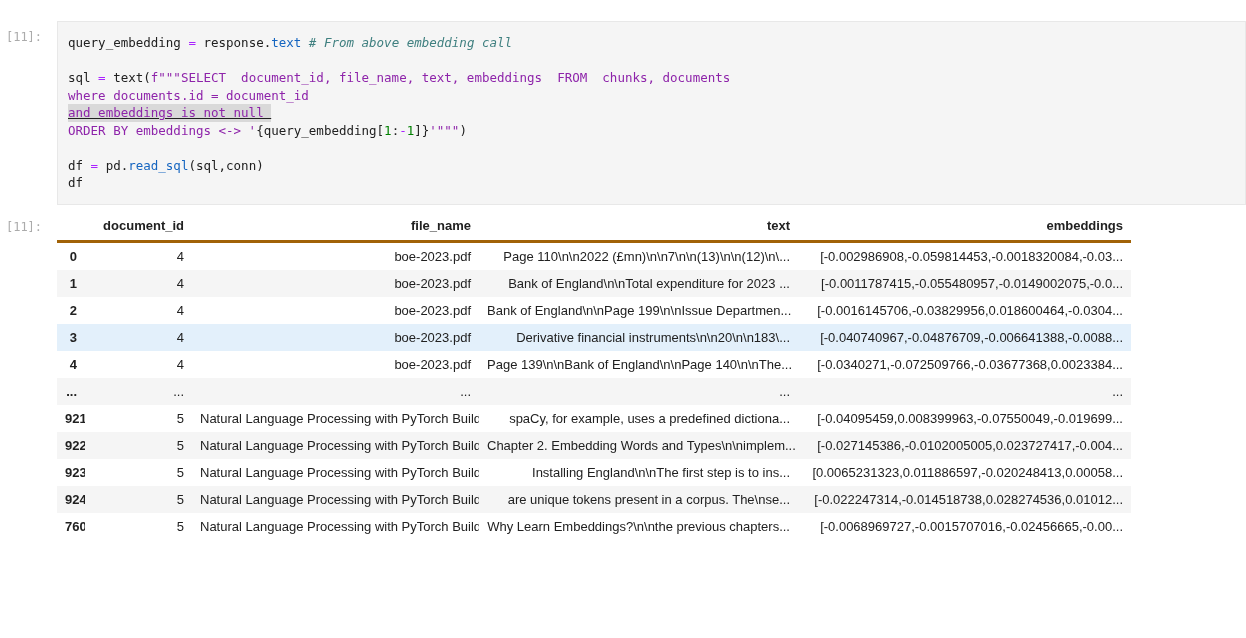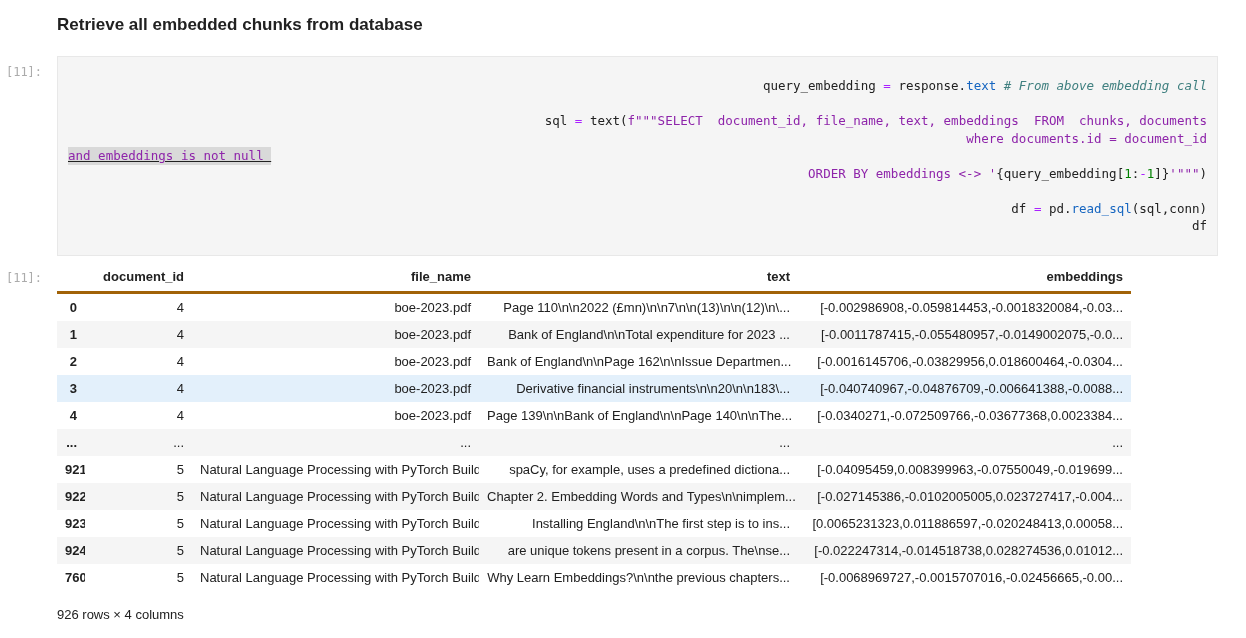--- a/index.html
+++ b/index.html
@@ -30,27 +30,27 @@
     width: 48px; flex: 0 0 48px; margin-right: 9px;
     text-align: center;
     font-family: "DejaVu Sans Mono", monospace;
     font-size: 12px; color: var(--prompt, #ababab);
     padding-top: 9px; user-select: none;
   }
   .cell-row.output .prompt { padding-top: 8px; }
 
   
   .code-box {
-    flex: 1 1 auto; margin-right: 28px;
+    flex: 1 1 auto; 
     background: var(--code_bg, #f5f5f5);
     border: 1px solid #e8e8e8;
-    padding: 20px 10px;
+    padding: 12px 10px;
     font-family: "DejaVu Sans Mono", monospace;
     font-size: 12.5px; line-height: 17.5px;
-    white-space: pre; color: #212121; text-align: right;
+    white-space: pre; color: #212121;
   }
   .code-line { min-height: 17.5px; }
   .code-line.hl { background: var(--highlight_line, #d9d9d9); width: max-content; text-decoration: underline; }
   .tok-v { color: #212121; }
   .tok-o { color: var(--operator, #AA22FF); }
   .tok-p { color: var(--property, #1565C0); }
   .tok-c { color: var(--comment, #408080); font-style: italic; }
   .tok-s { color: var(--string, #8E24AA); }
   .tok-n { color: var(--number, #008000); }
 
@@ -73,21 +73,20 @@
   tr.hover-row { background: var(--hover_row, #e3f0fb); }
 
   .summary { font-size: 13px; color: #212121; margin: 16px 0 0 0; }
 </style>
 </head>
 <body>
 
 <div class="page">
 
   <div class="markdown-cell">
-    <h3 class="md-heading">Retrieve all embedded chunks from database</h3>
   </div>
 
   <div class="cell-row input">
     <div class="prompt">[11]:</div>
     <div class="code-box"><div class="code-line"><span class="tok-v">query_embedding </span><span class="tok-o">=</span><span class="tok-v"> response.</span><span class="tok-p">text</span><span class="tok-v"> </span><span class="tok-c"># From above embedding call</span></div><div class="code-line">&nbsp;</div><div class="code-line"><span class="tok-v">sql </span><span class="tok-o">=</span><span class="tok-v"> text(</span><span class="tok-s">f"""SELECT  document_id, file_name, text, embeddings  FROM  chunks, documents</span></div><div class="code-line"><span class="tok-s">where documents.id = document_id</span></div><div class="code-line hl"><span class="tok-s">and embeddings is not null </span></div><div class="code-line"><span class="tok-s">ORDER BY embeddings &lt;-&gt; '</span><span class="tok-v">{query_embedding[</span><span class="tok-n">1</span><span class="tok-v">:</span><span class="tok-o">-</span><span class="tok-n">1</span><span class="tok-v">]}</span><span class="tok-s">'"""</span><span class="tok-v">)</span></div><div class="code-line">&nbsp;</div><div class="code-line"><span class="tok-v">df </span><span class="tok-o">=</span><span class="tok-v"> pd.</span><span class="tok-p">read_sql</span><span class="tok-v">(sql,conn)</span></div><div class="code-line"><span class="tok-v">df</span></div></div>
   </div>
 
   <div class="cell-row output">
     <div class="prompt">[11]:</div>
     <div class="output-area">
@@ -120,21 +119,21 @@
               <th>1</th>
               <td>4</td>
               <td>boe-2023.pdf</td>
               <td>Bank of England\n\nTotal expenditure for 2023 ...</td>
               <td>[-0.0011787415,-0.055480957,-0.0149002075,-0.0...</td>
             </tr>
             <tr class="">
               <th>2</th>
               <td>4</td>
               <td>boe-2023.pdf</td>
-              <td>Bank of England\n\nPage 162\n\nIssue Departmen...</td>
+              <td>Bank of England\n\nPage 199\n\nIssue Departmen...</td>
               <td>[-0.0016145706,-0.03829956,0.018600464,-0.0304...</td>
             </tr>
             <tr class="hover-row">
               <th>3</th>
               <td>4</td>
               <td>boe-2023.pdf</td>
               <td>Derivative financial instruments\n\n20\n\n183\...</td>
               <td>[-0.040740967,-0.04876709,-0.006641388,-0.0088...</td>
             </tr>
             <tr class="">
@@ -181,17 +180,16 @@
             </tr>
             <tr class="">
               <th>760</th>
               <td>5</td>
               <td>Natural Language Processing with PyTorch Build...</td>
               <td>Why Learn Embeddings?\n\nthe previous chapters...</td>
               <td>[-0.0068969727,-0.0015707016,-0.02456665,-0.00...</td>
             </tr>
           </tbody>
       </table>
-      <p class="summary">926 rows × 4 columns</p>
     </div>
   </div>
 
 </div>
 
 </body></html>

